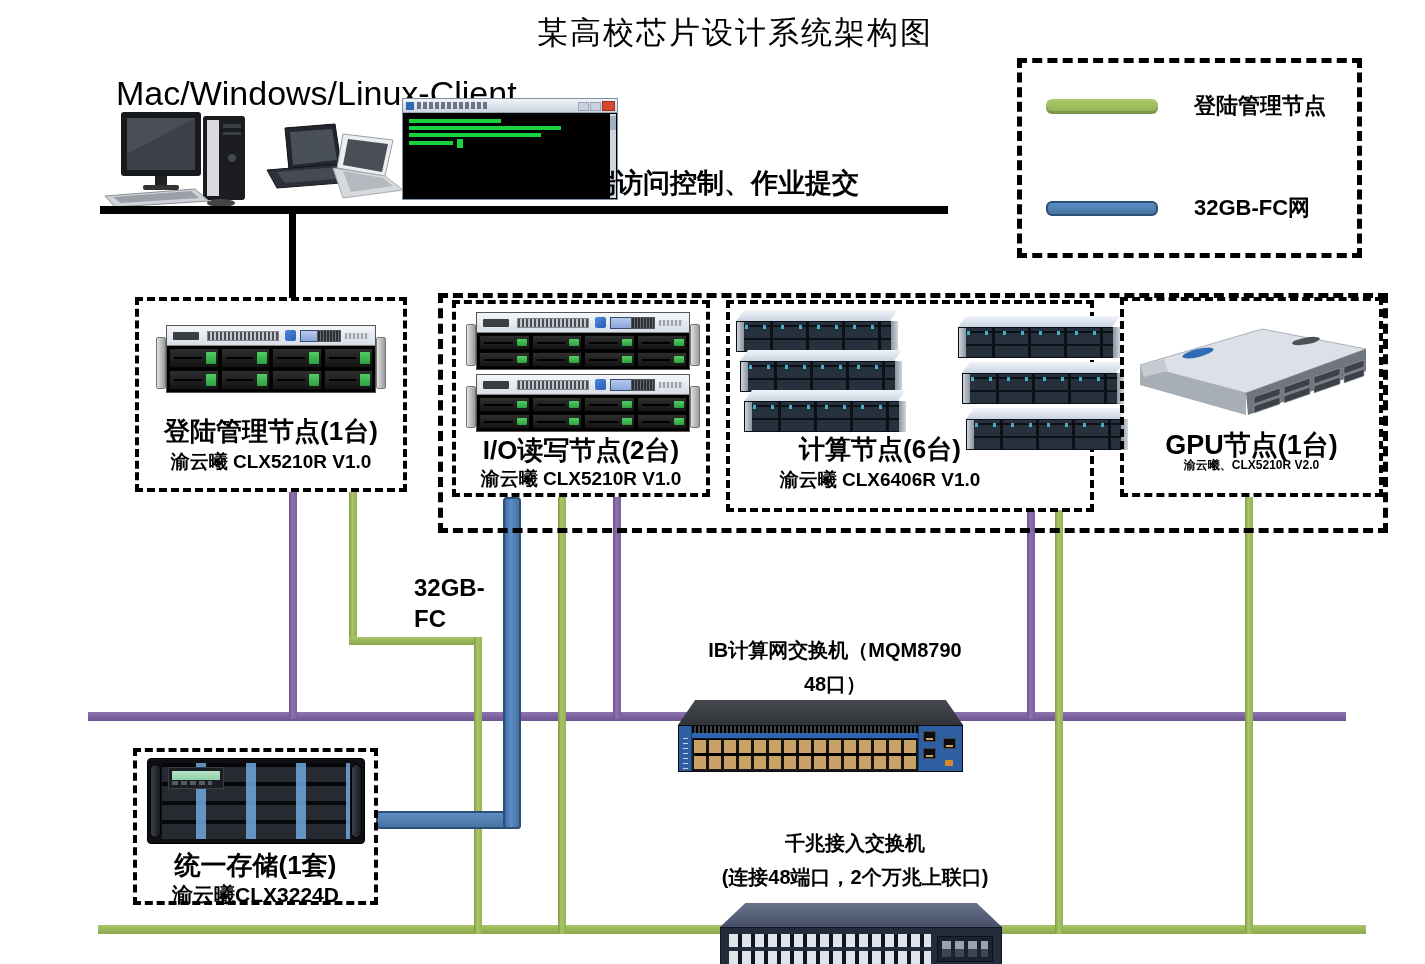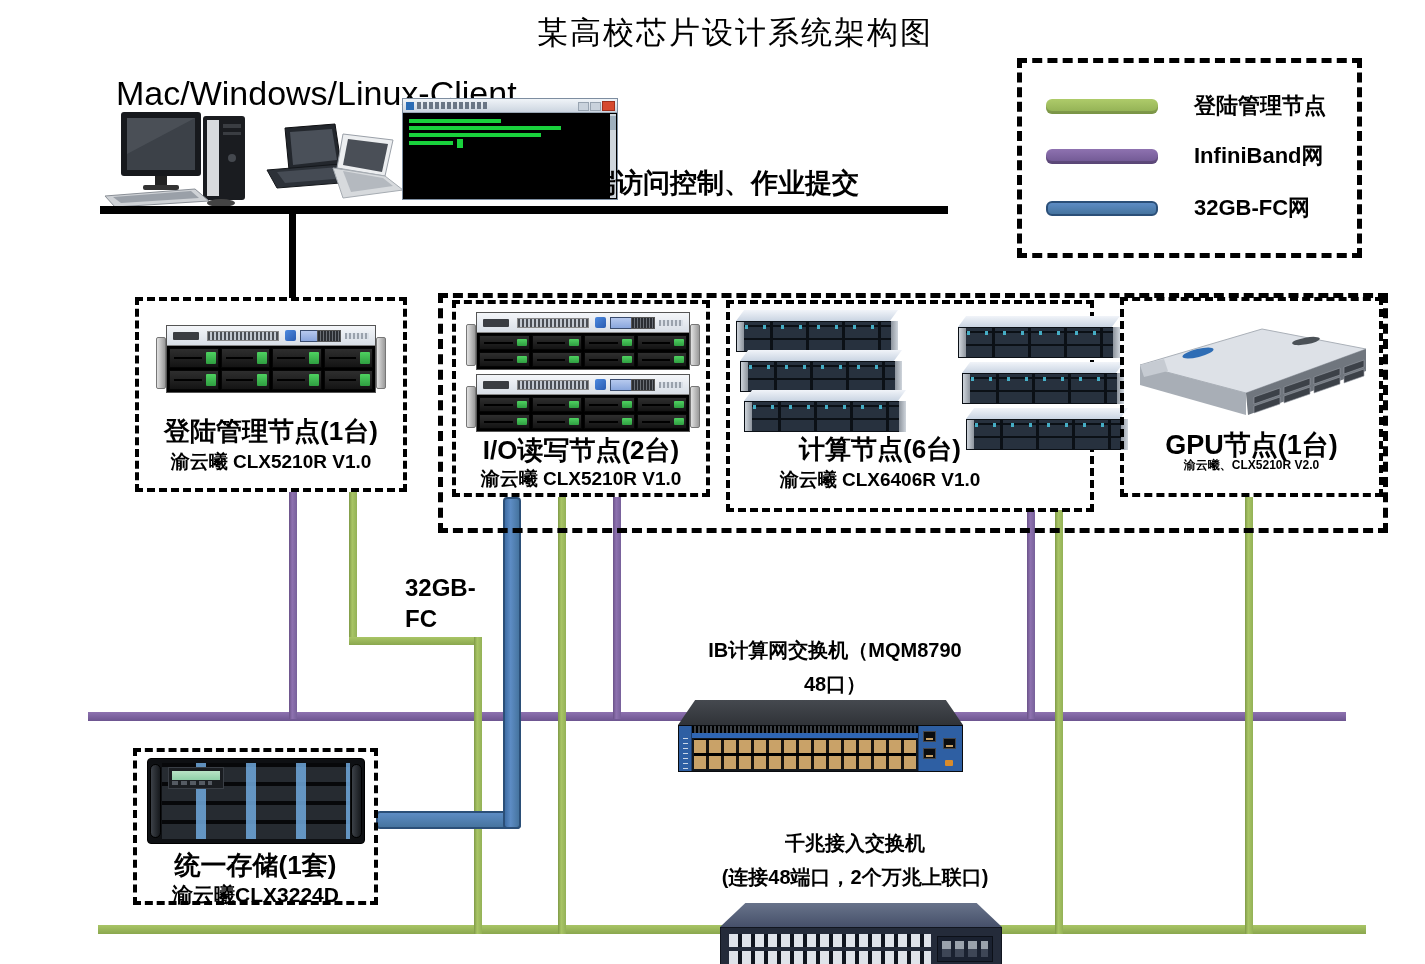--- a/index.html
+++ b/index.html
@@ -10,21 +10,21 @@
   }
   .abs { position:absolute; }
 
   
   .title { font-size:31px; font-weight:500; text-align:center; letter-spacing:2px; }
   .client-heading { font-size:34px; font-weight:400; }
   .caption { font-size:27px; font-weight:700; }
   .lbl-main { position:absolute; left:0; width:100%; text-align:center; font-weight:700; font-size:26px; line-height:1.2; }
   .lbl-sub  { position:absolute; left:0; width:100%; text-align:center; font-weight:700; font-size:19px; line-height:1.2; }
   .sw-label { position:absolute; text-align:center; font-weight:700; font-size:20px; line-height:34px; }
-  .fc-note { font-size:24px; font-weight:700; line-height:31px; }
+  .fc-note { font-size:24px; font-weight:700; line-height:31px;margin-left:9px; }
 
   
   .dbox { position:absolute; border:4px dashed #000; }
   .dbox-thick { position:absolute; border:5px dashed #000; }
 
   
   .legend-row { position:absolute; left:0; width:100%; height:30px; }
   .legend-bar { position:absolute; left:24px; top:8px; width:112px; height:15px; border-radius:6px; }
   .legend-bar.green  { background:linear-gradient(180deg,#aecb6a,#8fae52); box-shadow:inset 0 -3px 0 rgba(0,0,0,.15); }
   .legend-bar.purple { background:linear-gradient(180deg,#8e72b0,#6d5590); box-shadow:inset 0 -3px 0 rgba(0,0,0,.18); }
@@ -185,24 +185,20 @@
   </div>
 
   <div class="abs caption" style="left:562px; top:165px;">终端访问控制、作业提交</div>
   <div class="blackline" style="left:100px; top:206px; width:848px; height:8px;"></div>
   <div class="blackline" style="left:289px; top:213px; width:7px; height:85px;"></div>
 
   <div class="dbox-thick" style="left:1017px; top:58px; width:345px; height:200px;">
     <div class="legend-row" style="top:28px;">
       <span class="legend-bar green"></span>
       <span class="legend-label">登陆管理节点</span>
-    </div>
-    <div class="legend-row" style="top:78px;">
-      <span class="legend-bar purple"></span>
-      <span class="legend-label">InfiniBand网</span>
     </div>
     <div class="legend-row" style="top:130px;">
       <span class="legend-bar blue"></span>
       <span class="legend-label">32GB-FC网</span>
     </div>
   </div>
 
   <div class="hline purple" style="left:88px; top:712px; width:1258px; height:9px;"></div>
   <div class="hline green" style="left:98px; top:925px; width:1268px; height:9px;"></div>
 

